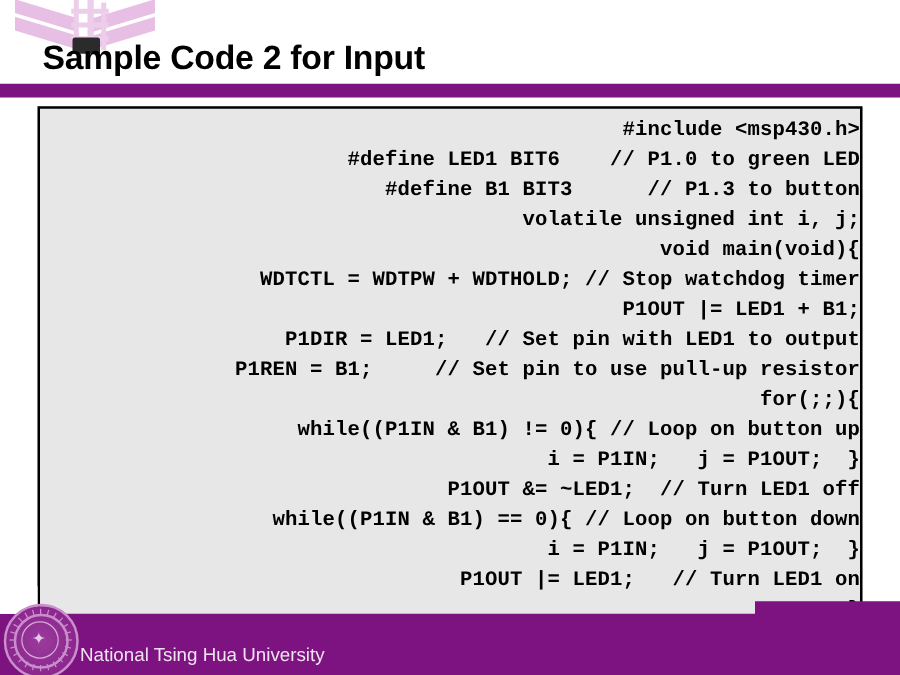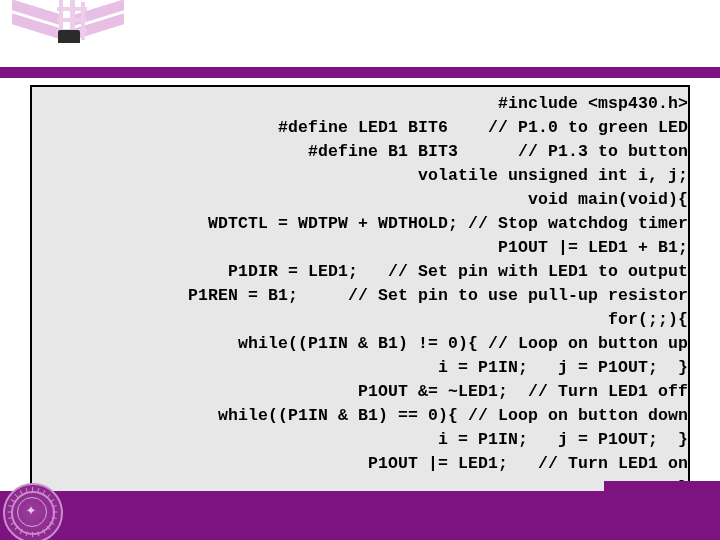--- a/index.html
+++ b/index.html
@@ -215,20 +215,21 @@
       <div class="gl v1"></div>
       <div class="gl v2"></div>
       <div class="gl v3"></div>
       <div class="gl h1"></div>
       <div class="gl h2"></div>
       <div class="gl h3"></div>
     </div>
     <div class="logo-dark"></div>
   </div>
 
+  <div class="slide-title">Sample Code 2 for Input</div>
 
   <div class="title-rule"></div>
 
   <div class="code-box">
     <pre class="code-pre">#include &lt;msp430.h&gt;
 #define LED1 BIT6    // P1.0 to green LED
 #define B1 BIT3      // P1.3 to button
 volatile unsigned int i, j;
 void main(void){
   WDTCTL = WDTPW + WDTHOLD; // Stop watchdog timer
@@ -273,14 +274,15 @@
       <div class="tick" style="transform: rotate(240deg);"></div>
       <div class="tick" style="transform: rotate(255deg);"></div>
       <div class="tick" style="transform: rotate(270deg);"></div>
       <div class="tick" style="transform: rotate(285deg);"></div>
       <div class="tick" style="transform: rotate(300deg);"></div>
       <div class="tick" style="transform: rotate(315deg);"></div>
       <div class="tick" style="transform: rotate(330deg);"></div>
       <div class="tick" style="transform: rotate(345deg);"></div>
     </div>
 
+  <div class="footer-text">National Tsing Hua University</div>
 
 </div>
 
 </body></html>

